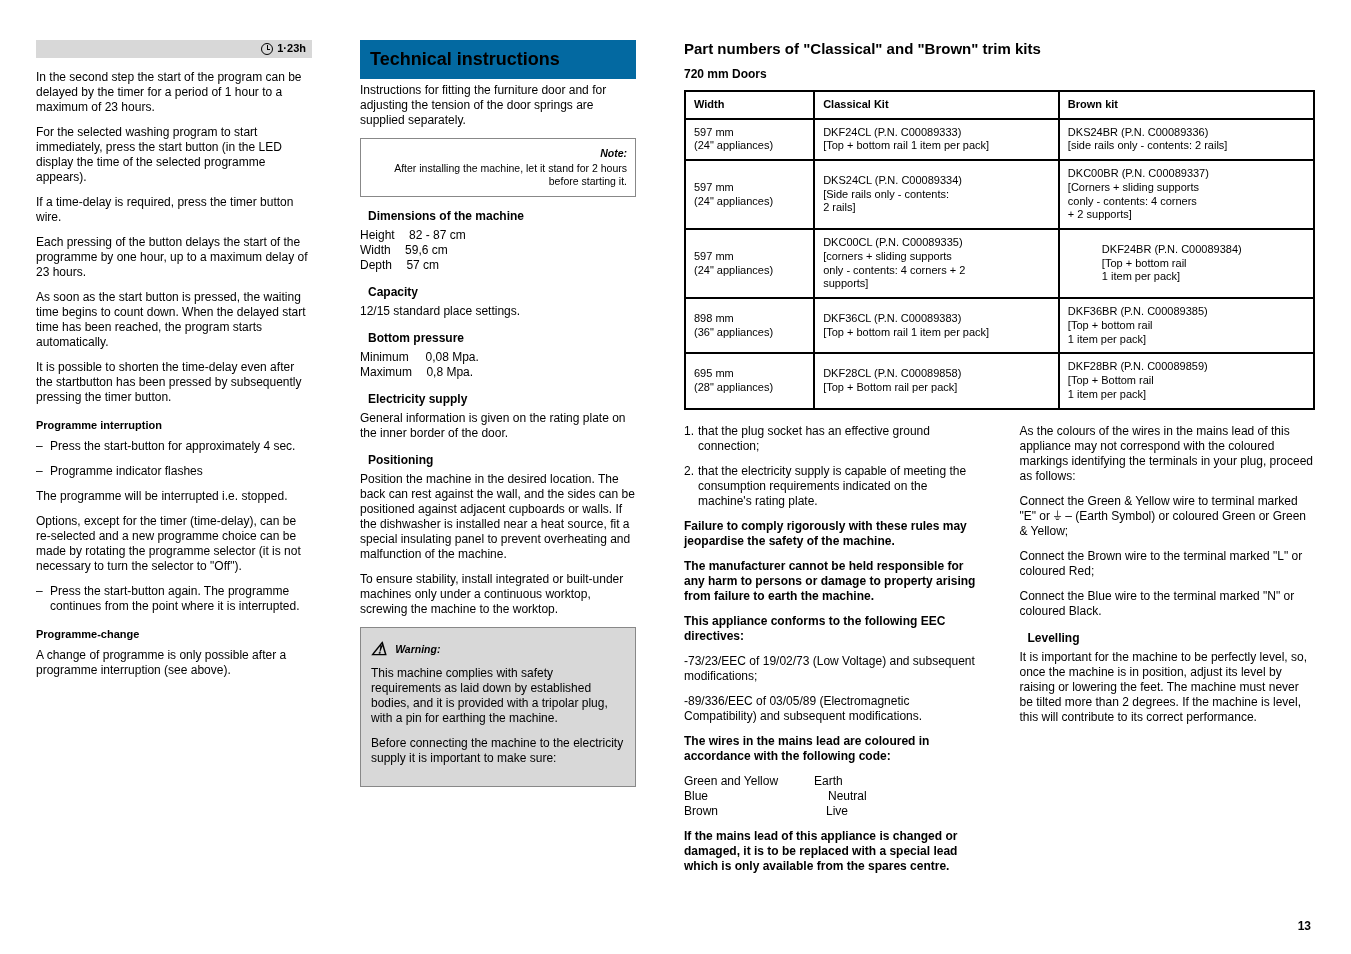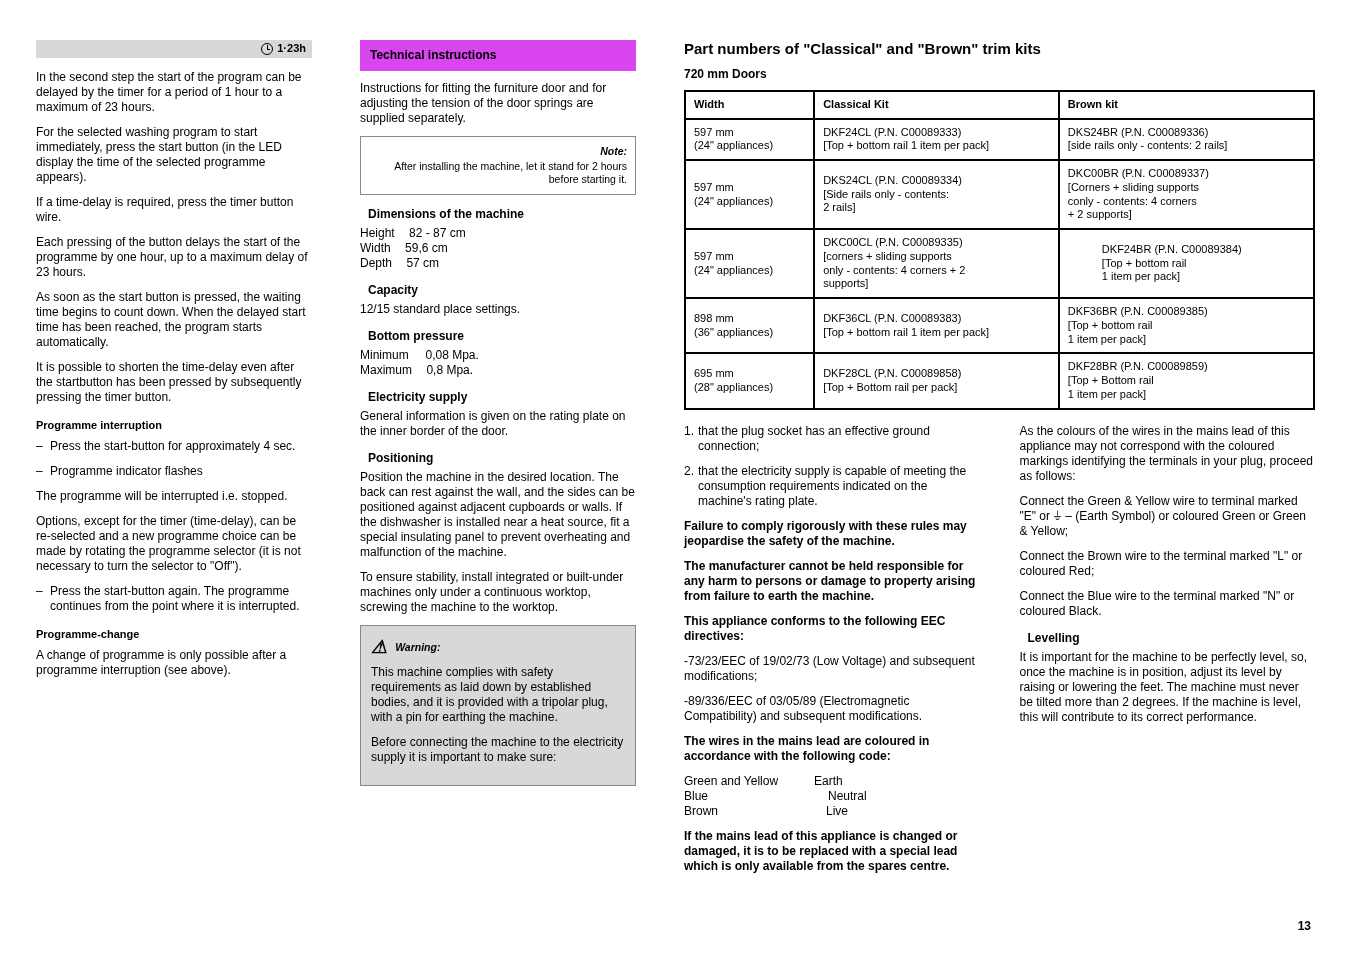--- a/index.html
+++ b/index.html
@@ -50,25 +50,25 @@
   .col1 p, .col2 p, .col3 p {
     font-size: 12px;
     margin: 0 0 10px 0;
   }
   .sub { font-weight: bold; font-size: 11px; margin: 14px 0 6px 0; }
   .indent { padding-left: 14px; position: relative; }
   .indent::before { content: "–"; position: absolute; left: 0; }
   .numindent { padding-left: 14px; position: relative; }
   .numprefix { position: absolute; left: 0; }
   .col2-head {
-    background: #d946ef;
-    font-size: 12px;
+    background: #0369a1;
+    font-size: 18px;
     font-weight: bold;
     padding: 8px 10px;
-    margin-bottom: 10px;
+    margin-bottom: 4px;
   }
   .techsub { font-weight: bold; font-size: 12px; margin: 12px 0 4px 0; padding-left: 8px; }
   .notebox {
     border: 1px solid #888;
     padding: 8px;
     font-size: 10.5px;
     margin-bottom: 12px;
     text-align: right;
   }
   .notebox .title { font-style: italic; font-weight: bold; display: block; margin-bottom: 2px; }

